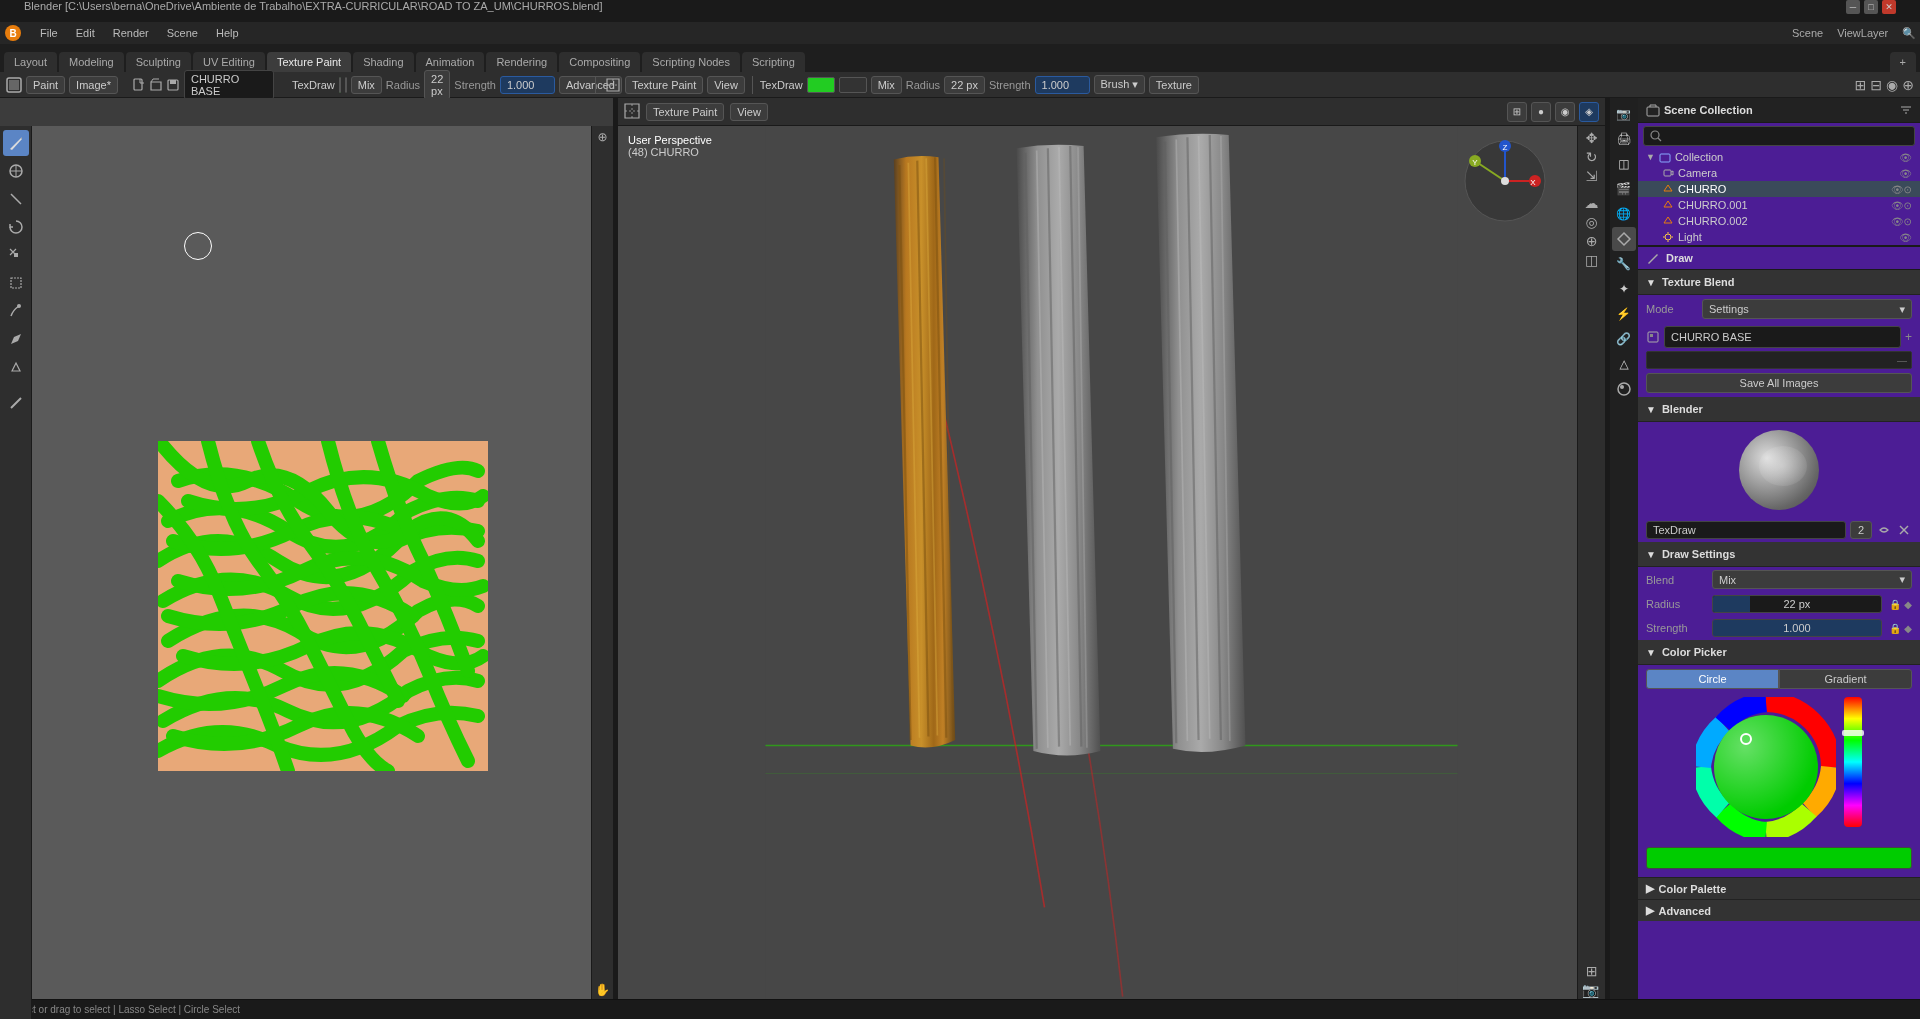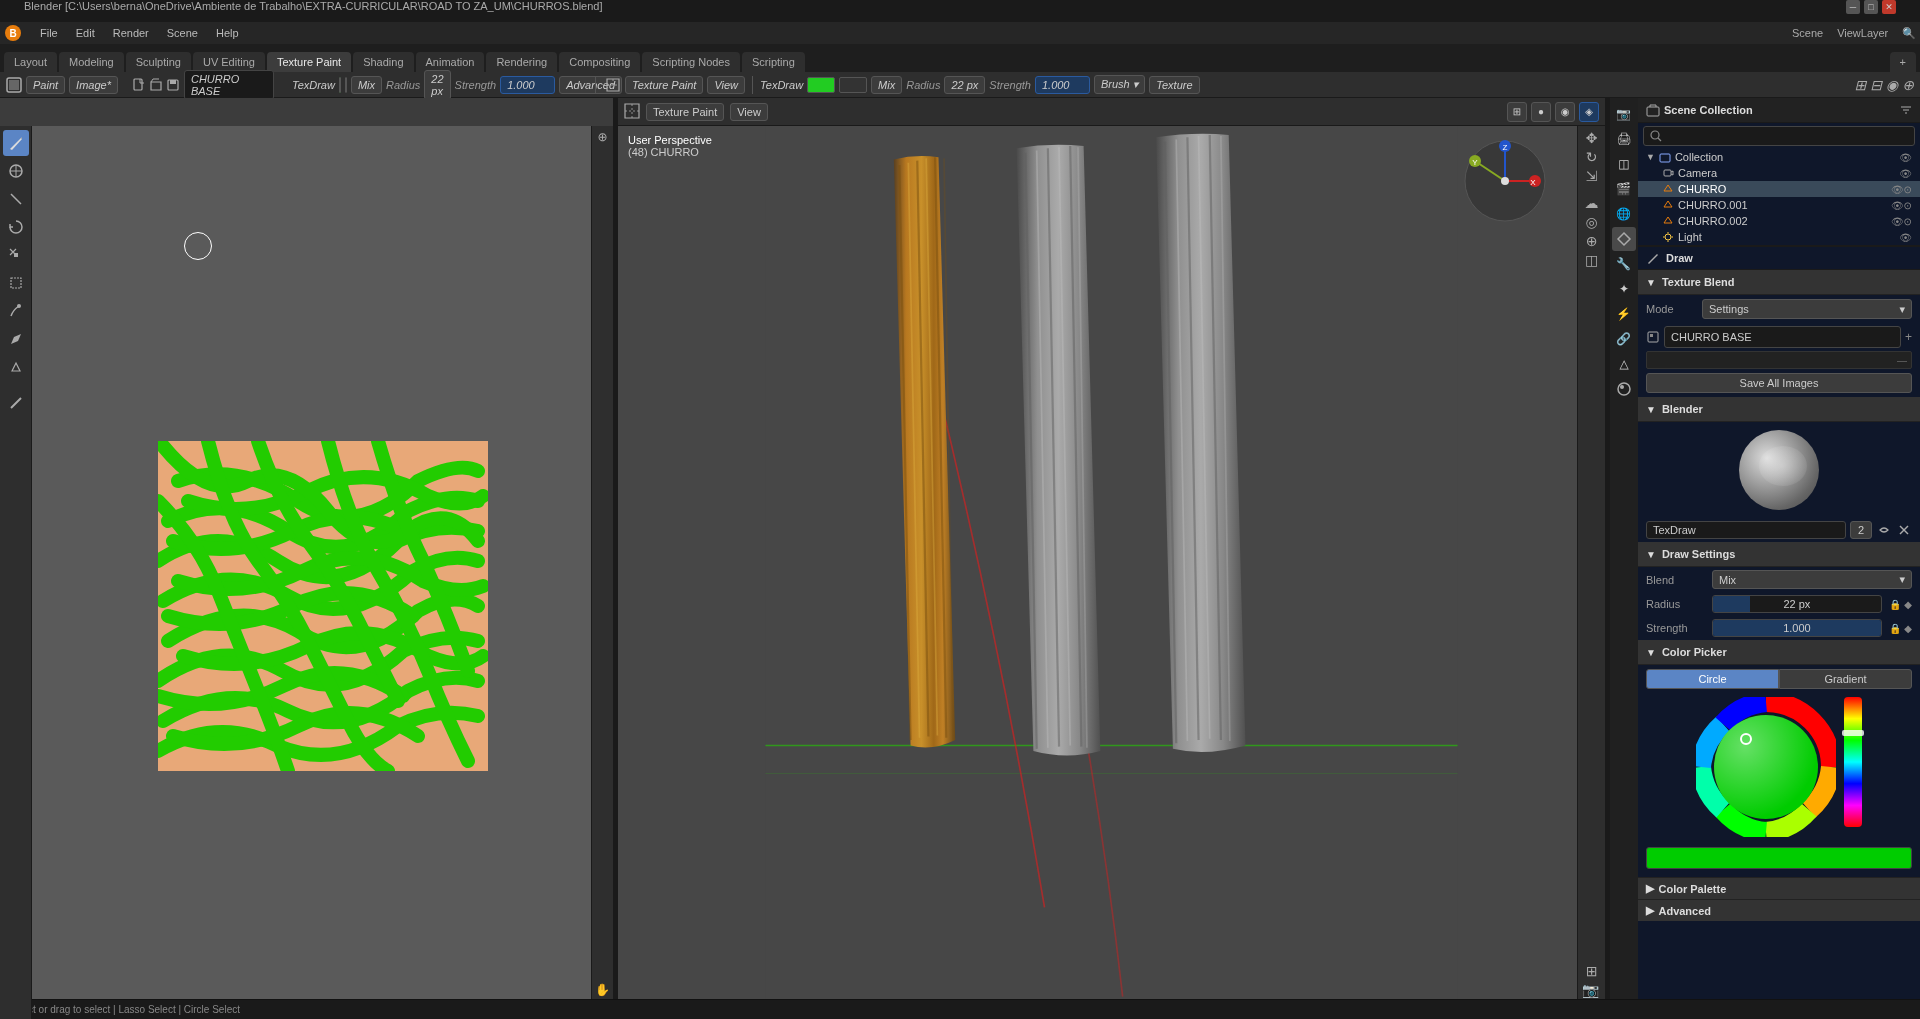--- a/index.html
+++ b/index.html
@@ -14,21 +14,21 @@
     
     #menubar { width: 100%; height: 22px; background: #262626; display: flex; align-items: center; padding: 0 4px; gap: 2px; }
     .menu-item { padding: 2px 8px; font-size: 11px; color: #bbb; cursor: pointer; border-radius: 3px; }
 
     
     #workspacetabs { width: 100%; height: 28px; background: #1e1e1e; display: flex; align-items: flex-end; padding: 0 4px; gap: 2px; }
     .ws-tab { padding: 4px 10px; font-size: 11px; color: #aaa; cursor: pointer; border-radius: 4px 4px 0 0; background: #2e2e2e; }
     .ws-tab.active { background: #3c3c3c; color: #e8e8e8; }
 
     
-    #maintoolbar { width: 100%; height: 26px; background: #2e2e2e; display: flex; align-items: center; padding: 0 6px; gap: 6px; border-bottom: 1px solid #1a1a1a; font-style: italic; }
+    #maintoolbar { width: 100%; height: 26px; background: #2e2e2e; display: flex; align-items: center; padding: 0 6px; gap: 6px; border-bottom: 1px solid #1a1a1a; }
     .toolbar-item { display: flex; align-items: center; gap: 3px; font-size: 11px; color: #ccc; }
     .toolbar-sep { width: 1px; height: 18px; background: #555; margin: 0 3px; }
     .toolbar-btn { padding: 2px 6px; background: #3c3c3c; border: 1px solid #555; border-radius: 3px; cursor: pointer; font-size: 11px; color: #ccc; }
     .color-swatch { width: 28px; height: 16px; border-radius: 2px; border: 1px solid #555; cursor: pointer; }
 
     
     #mainlayout { display: flex; width: 100%; height: calc(1019px - 22px - 22px - 28px - 26px); }
 
     
     #left-panel { width: 615px; height: 100%; background: #3c3c3c; display: flex; flex-direction: column; border-right: 2px solid #1a1a1a; position: relative; }
@@ -507,21 +507,21 @@
         <div class="props-tab">🔗</div>
         <div class="props-tab">△</div>
         <div class="props-tab">
           <svg width="16" height="16" viewBox="0 0 16 16">
               <circle cx="8" cy="8" r="6" fill="none" stroke="#aaa" stroke-width="1.5"></circle>
               <circle cx="6" cy="6" r="2" fill="#aaa"></circle>
             </svg>
         </div>
       </div>
 
-      <div id="props-content" style="flex:1;overflow-y:auto;background:#0f172a;">
+      <div id="props-content" style="flex:1;overflow-y:auto;background:#4c1d95;">
 
         <div>
           <div style="padding:5px 8px;background:#222;font-size:11px;color:#ddd;font-weight:bold;display:flex;align-items:center;gap:4px;border-bottom:1px solid #1a1a1a;">
             <svg width="14" height="14" viewBox="0 0 14 14">
                 <rect x="1" y="4" width="12" height="9" rx="1" fill="none" stroke="#aaa" stroke-width="1"></rect>
                 <path d="M4 4 V2 H10 V4" fill="none" stroke="#aaa" stroke-width="1"></path>
               </svg>
             <span>Scene Collection</span>
             <div style="flex:1;"></div>
             <svg width="12" height="12" viewBox="0 0 12 12" style="cursor:pointer;">

